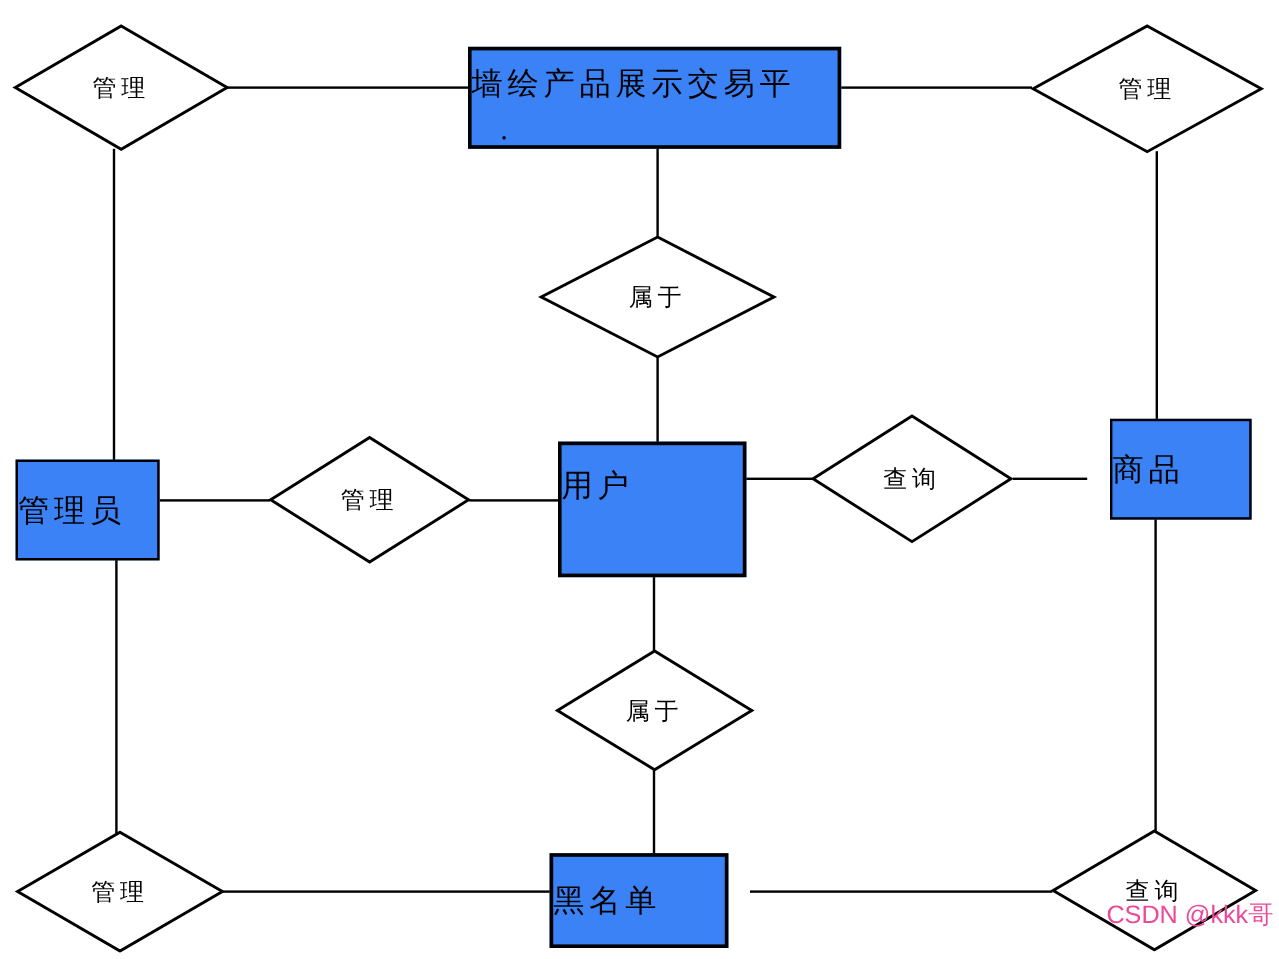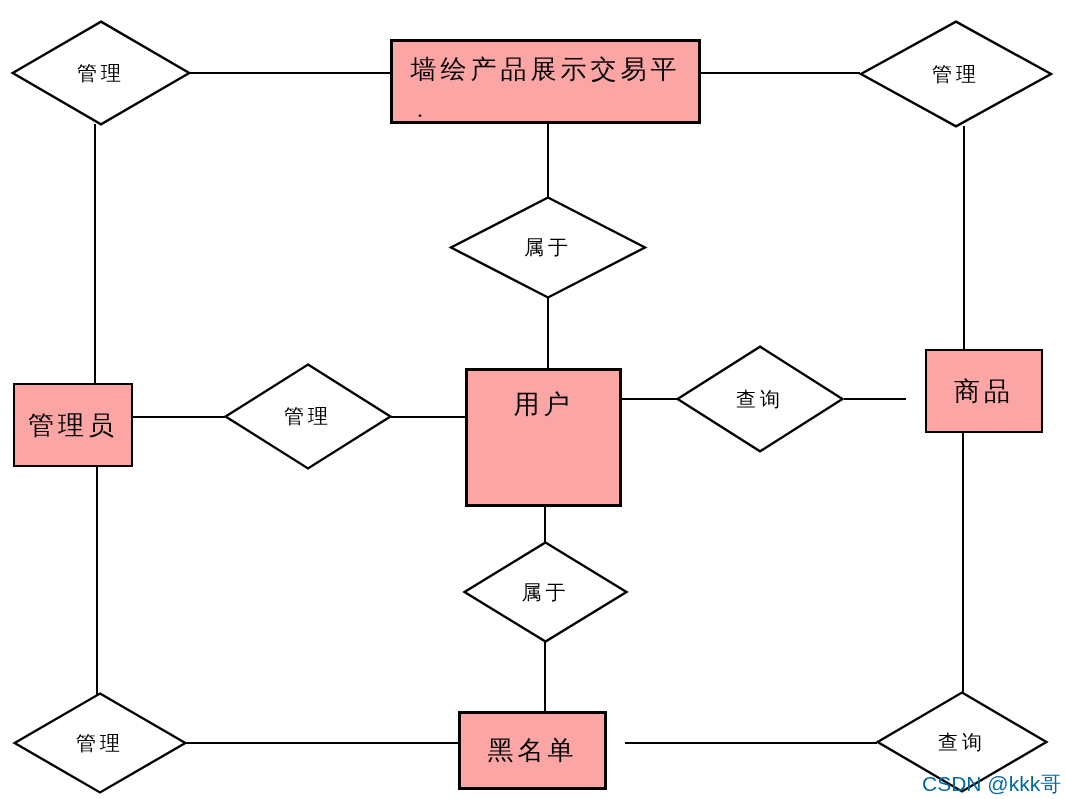--- a/index.html
+++ b/index.html
@@ -13,24 +13,23 @@
     color: #000000;
   }
   
   .ln { position: absolute; background: #000000; }
   .h  { height: 2px; }
   .v  { width: 2px; }
   
   .entity {
     position: absolute;
     border: 2px solid #000000;
-    background: #fca5a5;
+    background: #3b82f6;
     display: flex;
     align-items: center;
-    justify-content: center;
     font-size: 26px;
     letter-spacing: 4px;
     box-sizing: border-box;
   }
   .entity.thick { border-width: 3px; }
   .entity.label-high { align-items: flex-start; }
   .entity .elabel { white-space: nowrap; }
   .pad-top-10 { padding-top: 10px; }
   .pad-top-16 { padding-top: 16px; }
   .pnote {
@@ -54,24 +53,23 @@
     letter-spacing: 4px;
     white-space: nowrap;
   }
   
   .watermark {
     position: absolute;
     left: 922px;
     top: 748px;
     font-family: "Liberation Sans", "DejaVu Sans", sans-serif;
     font-size: 21px;
-    color: #0369a1;
+    color: #ec4899;
     white-space: nowrap;
     z-index: 5;
-    margin-top: 22px;
   }
 </style>
 </head>
 <body>
 
 <div class="canvas">
 
   <div class="ln h" style="left:188px; top:72px;  width:202px;"></div>
   <div class="ln h" style="left:701px; top:72px;  width:159px;"></div>
   <div class="ln v" style="left:94px;  top:124px; height:260px;"></div>
@@ -91,21 +89,21 @@
 
   <div class="entity thick label-high pad-top-10" style="left:390px; top:39px; width:311px; height:85px;">
     <span class="elabel">墙绘产品展示交易平</span>
     <span class="pnote">.</span>
   </div>
 
   <div class="entity" style="left:13px; top:383px; width:120px; height:84px;">
     <span class="elabel">管理员</span>
   </div>
 
-  <div class="entity thick label-high pad-top-16" style="left:465px; top:368px; width:157px; height:139px;">
+  <div class="entity thick label-high pad-top-16" style="left:465px; top:368px; width:157px; height:113px;">
     <span class="elabel">用户</span>
   </div>
 
   <div class="entity" style="left:905px; top:349px; width:118px; height:84px;margin-left:20px;">
     <span class="elabel">商品</span>
   </div>
 
   <div class="entity thick" style="left:458px; top:711px; width:149px; height:79px;">
     <span class="elabel">黑名单</span>
   </div>

